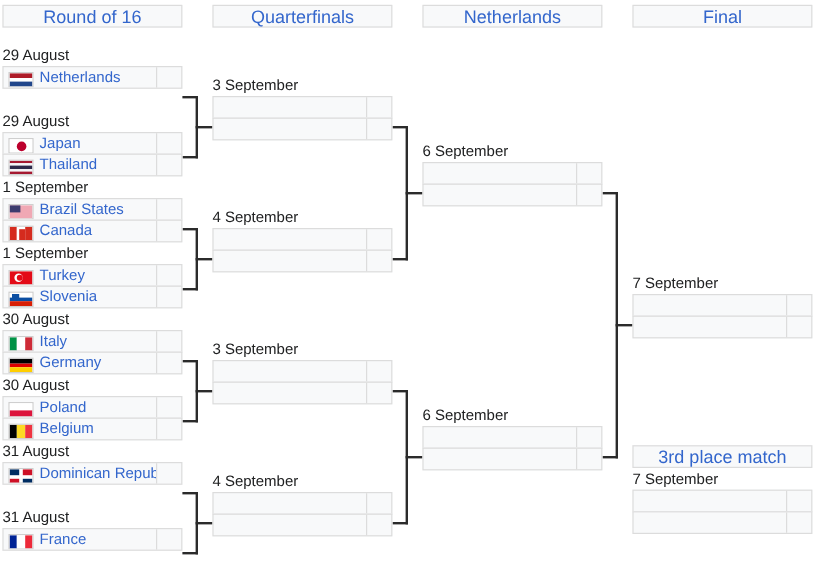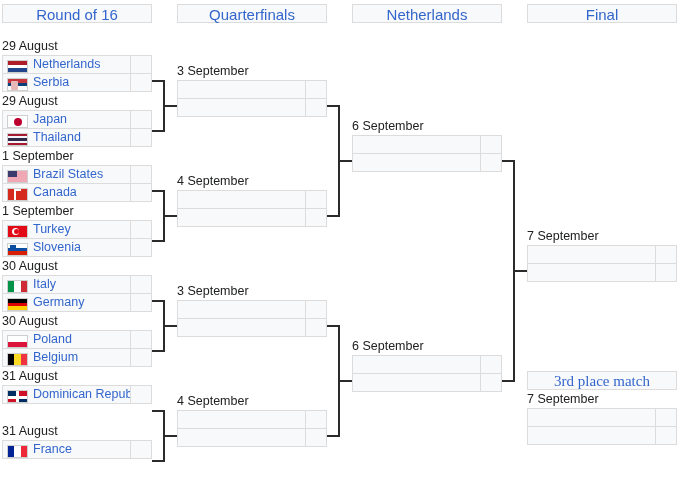--- a/index.html
+++ b/index.html
@@ -115,21 +115,21 @@
 </head>
 <body>
 
 <div id="bracket">
 
   <div id="round-headers">
       <div class="round-header" style="left: 2px; top: 4px; width: 150px;">Round of 16</div>
       <div class="round-header" style="left: 177px; top: 4px; width: 150px;">Quarterfinals</div>
       <div class="round-header" style="left: 352px; top: 4px; width: 150px;">Netherlands</div>
       <div class="round-header" style="left: 527px; top: 4px; width: 150px;">Final</div>
-      <div class="round-header" style="left: 527px; top: 371px; width: 150px; font-family: Liberation Serif, serif;">3rd place match</div>
+      <div class="round-header" style="left: 527px; top: 371px; width: 150px;">3rd place match</div>
     </div>
 
   <div id="connectors">
       <div class="line-v" style="left: 163px; top: 80px; height: 52px;"></div>
       <div class="line-h" style="left: 152px; top: 80px; width: 13px;"></div>
       <div class="line-h" style="left: 152px; top: 130px; width: 13px;"></div>
       <div class="line-h" style="left: 163px; top: 105px; width: 16px;"></div>
       <div class="line-v" style="left: 163px; top: 190px; height: 52px;"></div>
       <div class="line-h" style="left: 152px; top: 190px; width: 13px;"></div>
       <div class="line-h" style="left: 152px; top: 240px; width: 13px;"></div>
@@ -163,32 +163,20 @@
           <div class="team-cell">
             <span class="flag h3">
               <i style="background:#ae1c28"></i>
               <i style="background:#fff"></i>
               <i style="background:#21468b"></i>
             </span>
             <span class="team-name">Netherlands</span>
           </div>
           <div class="score-cell"></div>
         </div>
-        <div class="match-row">
-          <div class="team-cell">
-            <span class="flag h3">
-              <i style="background:#c6363c"></i>
-              <i style="background:#0c4076"></i>
-              <i style="background:#fff"></i>
-              <i style="background:#e8b8b8;left:3px;top:2px;width:7px;height:9px;border-radius:1px;"></i>
-            </span>
-            <span class="team-name">Serbia</span>
-          </div>
-          <div class="score-cell"></div>
-        </div>
       </div>
       <div class="match-date" style="left: 2px; top: 94px;">29 August</div>
       <div class="match" style="left: 2px; top: 110px; width: 150px;">
         <div class="match-row">
           <div class="team-cell">
             <span class="flag">
               <i style="left:0;top:0;width:100%;height:100%;background:#fff"></i>
               <i style="left:50%;top:50%;width:8px;height:8px;margin:-4px 0 0 -4px;border-radius:50%;background:#bc002d"></i>
             </span>
             <span class="team-name">Japan</span>

